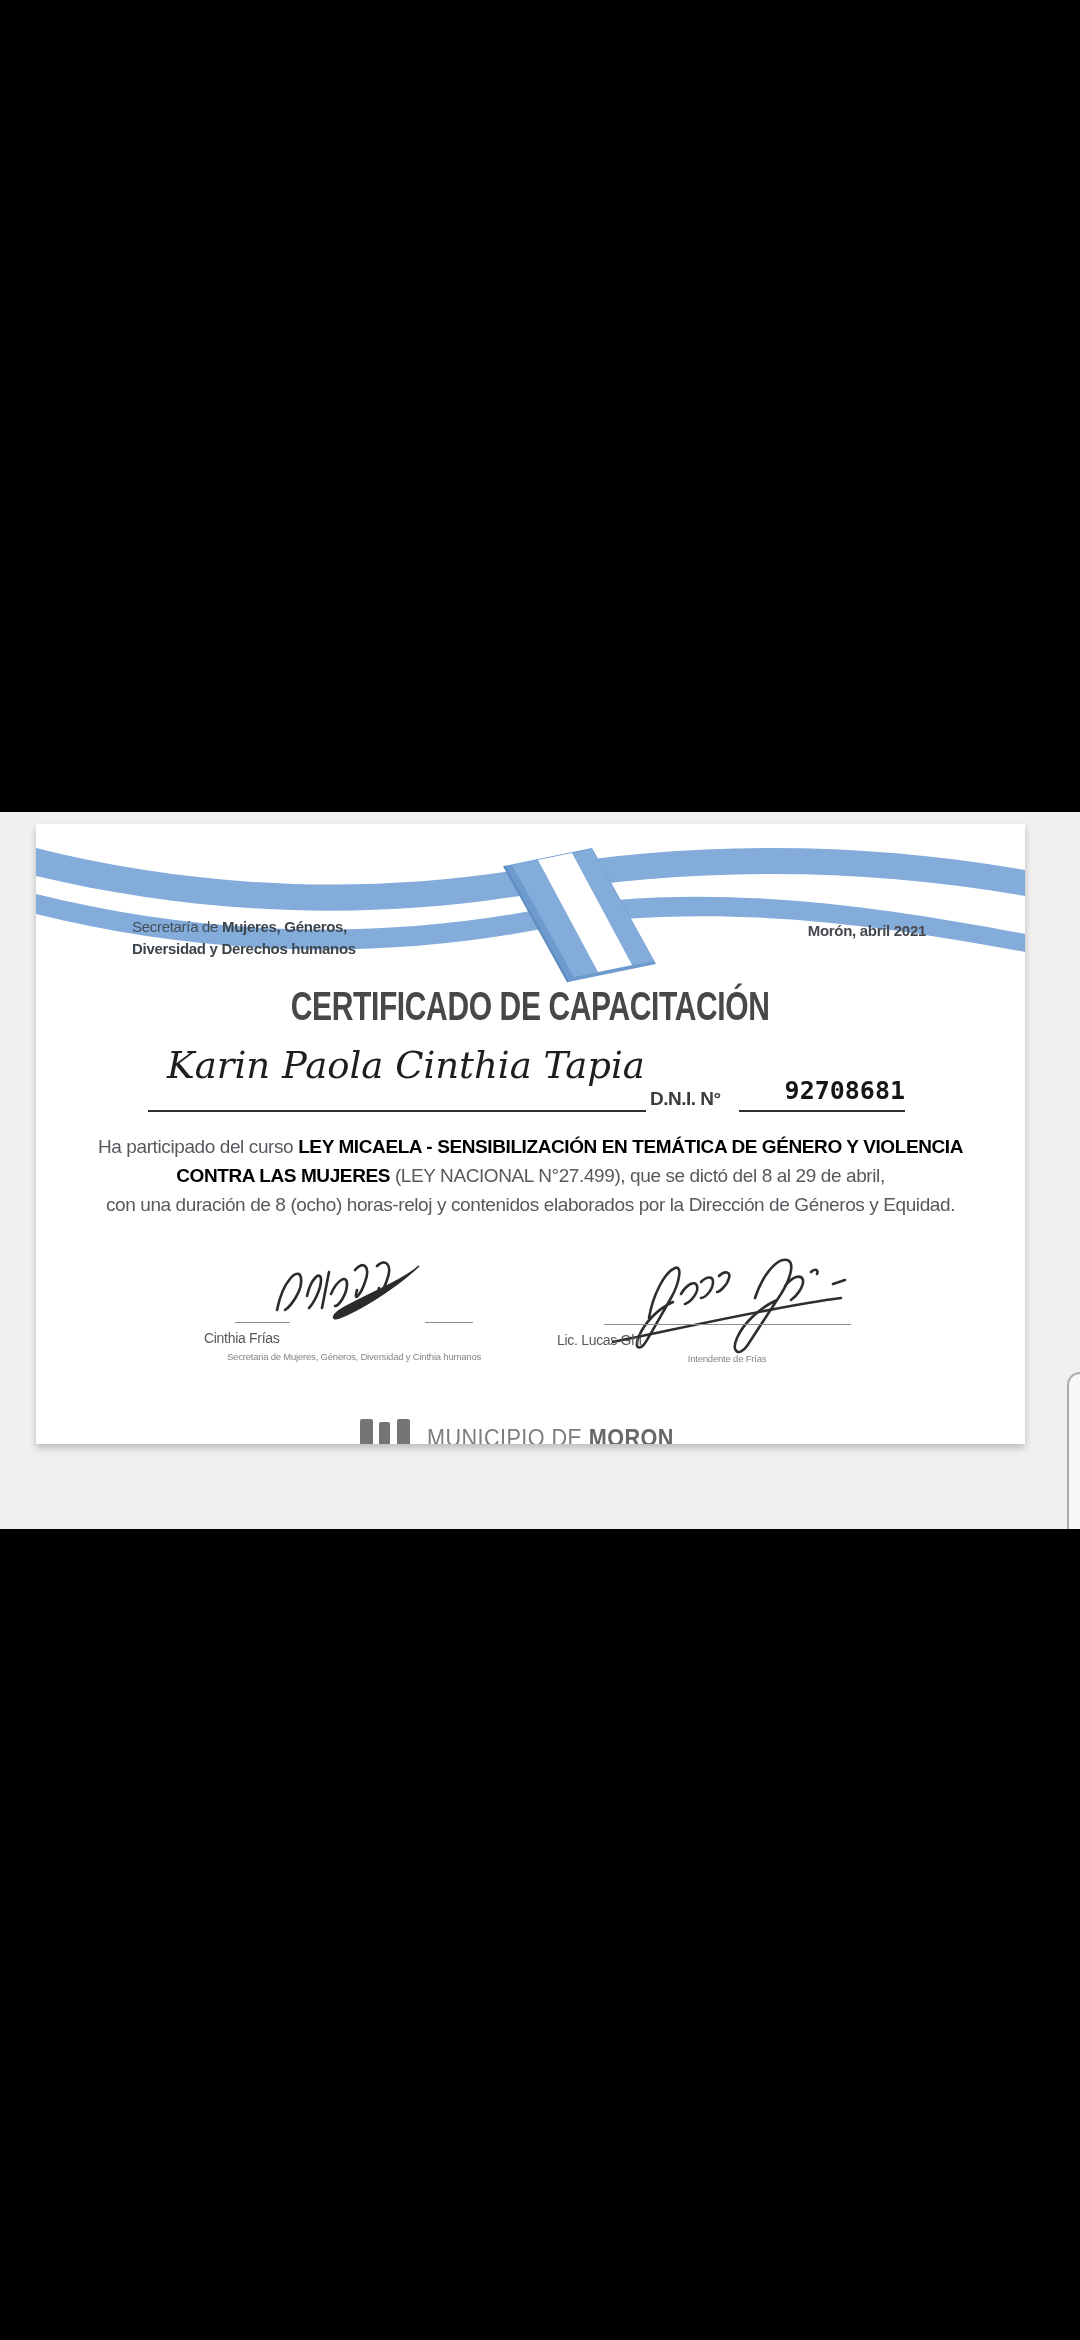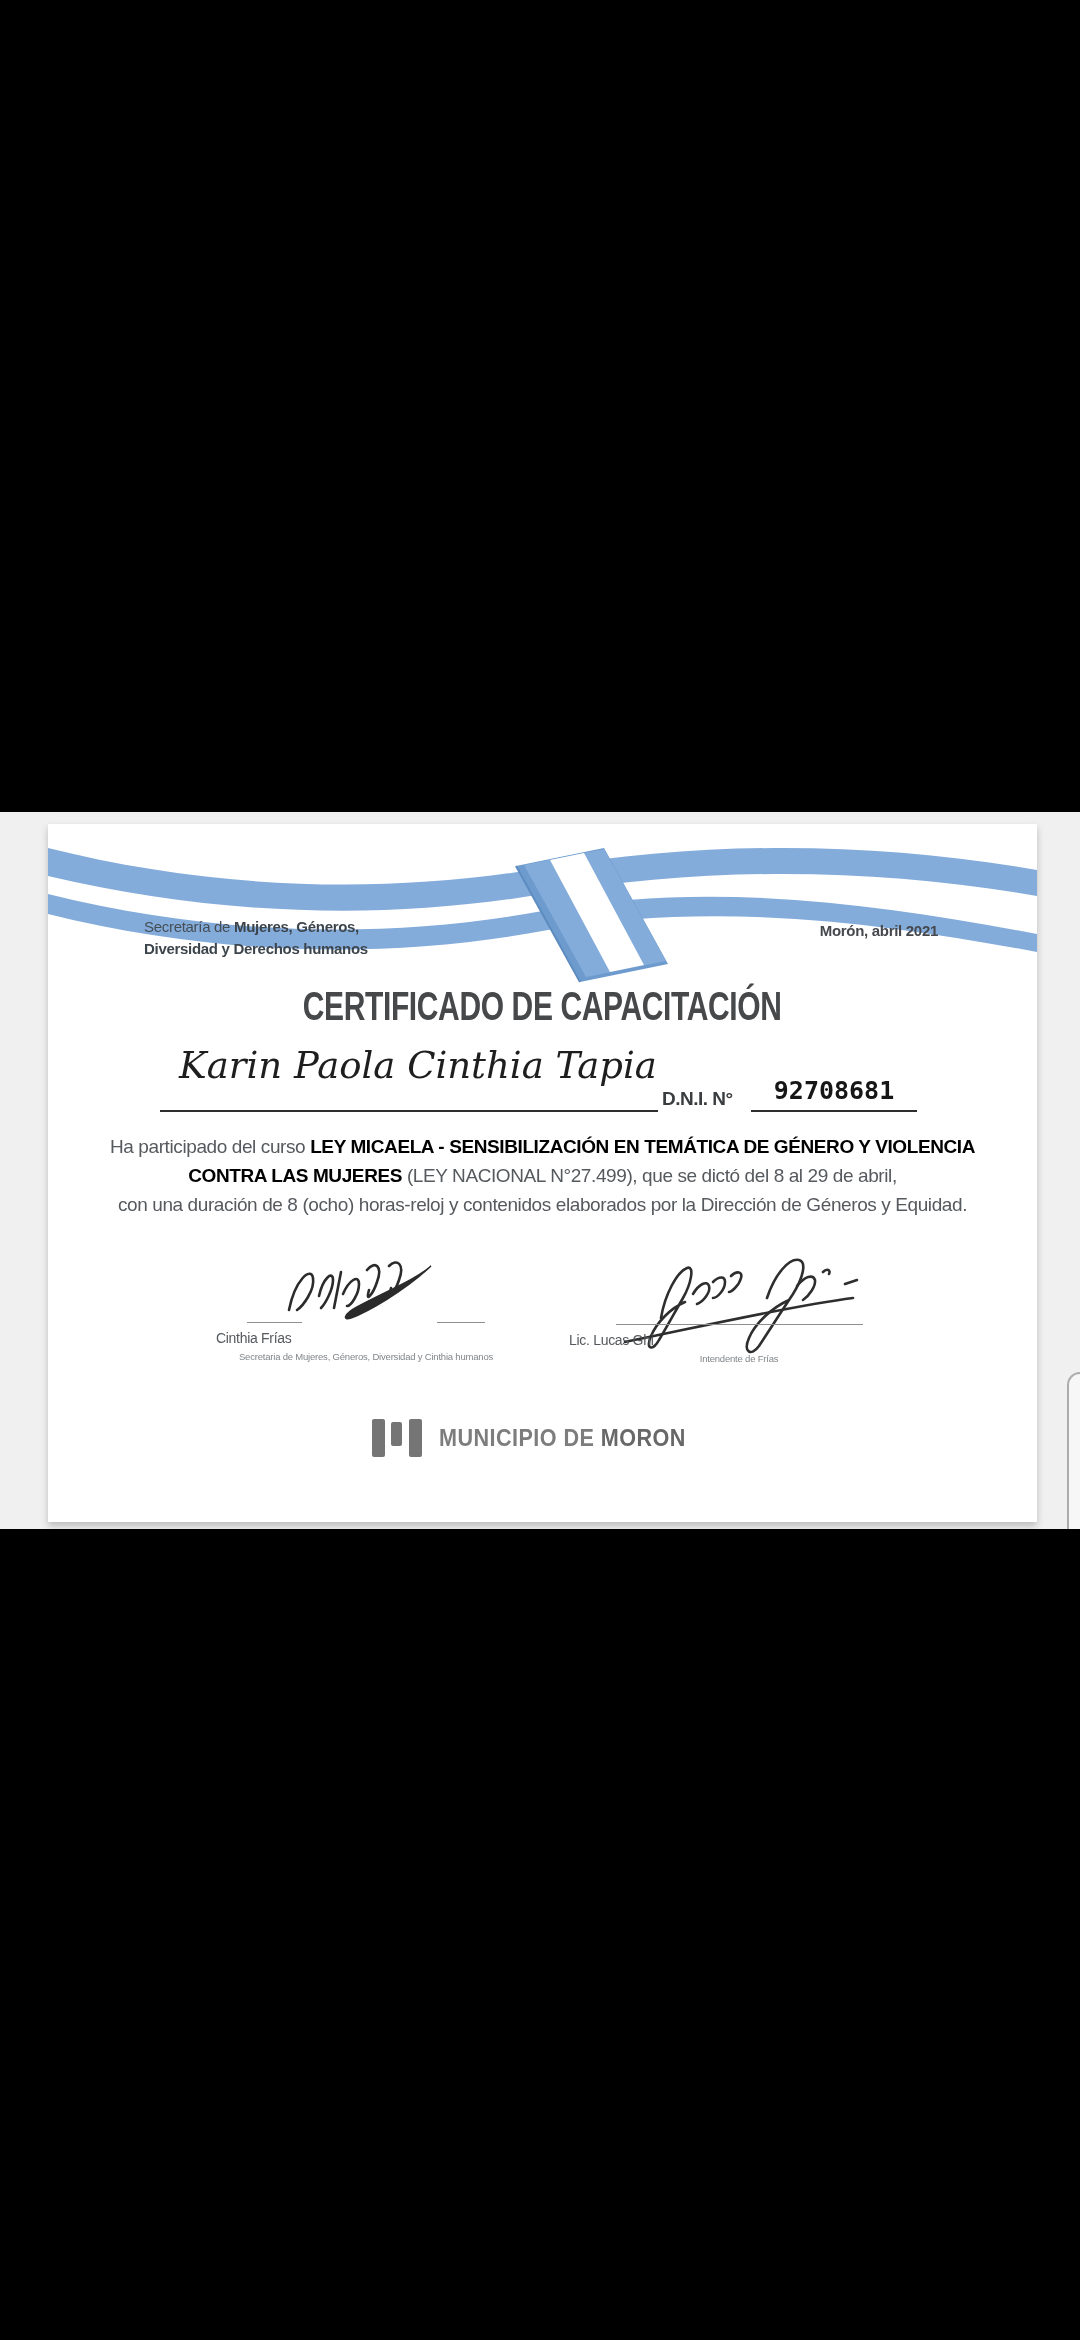--- a/index.html
+++ b/index.html
@@ -5,21 +5,21 @@
   html,body{margin:0;padding:0;}
   body{
     width:1080px;height:2340px;position:relative;background:#000;
     font-family:"Liberation Sans", sans-serif;overflow:hidden;
   }
   .viewer{
     position:absolute;left:0;top:812px;width:1080px;height:717px;
     background:#f0f0f0;
   }
   .page{
-    position:absolute;left:48px;top:12px;width:989px;height:698px;
+    position:absolute;left:36px;top:12px;width:989px;height:620px;
     background:#ffffff;box-shadow:0 4px 7px rgba(0,0,0,0.22);
     overflow:hidden;
   }
   .ribbon-svg{position:absolute;left:0;top:20px;width:989px;height:150px;}
   .org-block{
     position:absolute;left:96px;top:92px;
     font-size:15px;line-height:22px;color:#454e55;letter-spacing:-0.3px;
   }
   .org-block b{color:#3d454c;}
   .date-line{
@@ -36,42 +36,42 @@
     font-family:"DejaVu Serif", serif;font-style:italic;font-size:37px;
     color:#1e1e1e;white-space:nowrap;
   }
   .name-line{position:absolute;left:112px;top:286px;width:498px;border-top:2px solid #2e2e2e;}
   .dni-label{
     position:absolute;left:614px;top:264px;
     font-size:19px;font-weight:bold;color:#3a3d40;letter-spacing:-0.5px;
   }
   .dni-line{position:absolute;left:703px;top:286px;width:166px;border-top:2px solid #2e2e2e;}
   .dni-number{
-    position:absolute;left:703px;top:252px;width:166px;text-align:center;
+    position:absolute;left:703px;top:252px;width:166px;text-align:right;
     font-family:"DejaVu Sans Mono", monospace;font-weight:bold;font-size:25px;color:#161616;
   }
   .body-par{
     position:absolute;left:25px;top:308px;width:939px;text-align:center;
     font-size:19px;line-height:29px;color:#56595d;letter-spacing:-0.4px;
   }
   .body-par b{color:#000000;}
   .sig-block{position:absolute;}
   .sig-block .sig-svg{position:absolute;}
   .seg-line{position:absolute;border-top:1px solid #8f8f8f;}
   .sig-name{
     position:absolute;width:100%;
     font-size:14px;color:#55595d;letter-spacing:-0.3px;
   }
   .sig-role{
     position:absolute;width:100%;text-align:center;
     font-size:9.5px;color:#82868a;letter-spacing:-0.2px;white-space:nowrap;
   }
   .logo-row{
     position:absolute;left:0;top:592px;width:989px;height:44px;
-    display:flex;align-items:center;justify-content:center;gap:17px;font-weight:bold;
+    display:flex;align-items:center;justify-content:center;gap:17px;
   }
   .logo-bars{position:relative;width:50px;height:38px;flex:0 0 auto;}
   .logo-bars .bar{position:absolute;background:#757575;border-radius:2px;}
   .bar.b1{left:0;top:0;width:13px;height:38px;}
   .bar.b2{left:19px;top:3px;width:11px;height:24px;}
   .bar.b3{left:37px;top:0;width:13px;height:38px;}
   .logo-text{
     font-size:24px;color:#7d7d7d;letter-spacing:0.5px;white-space:nowrap;
     display:inline-block;transform:scaleX(0.9);transform-origin:left center;
   }

